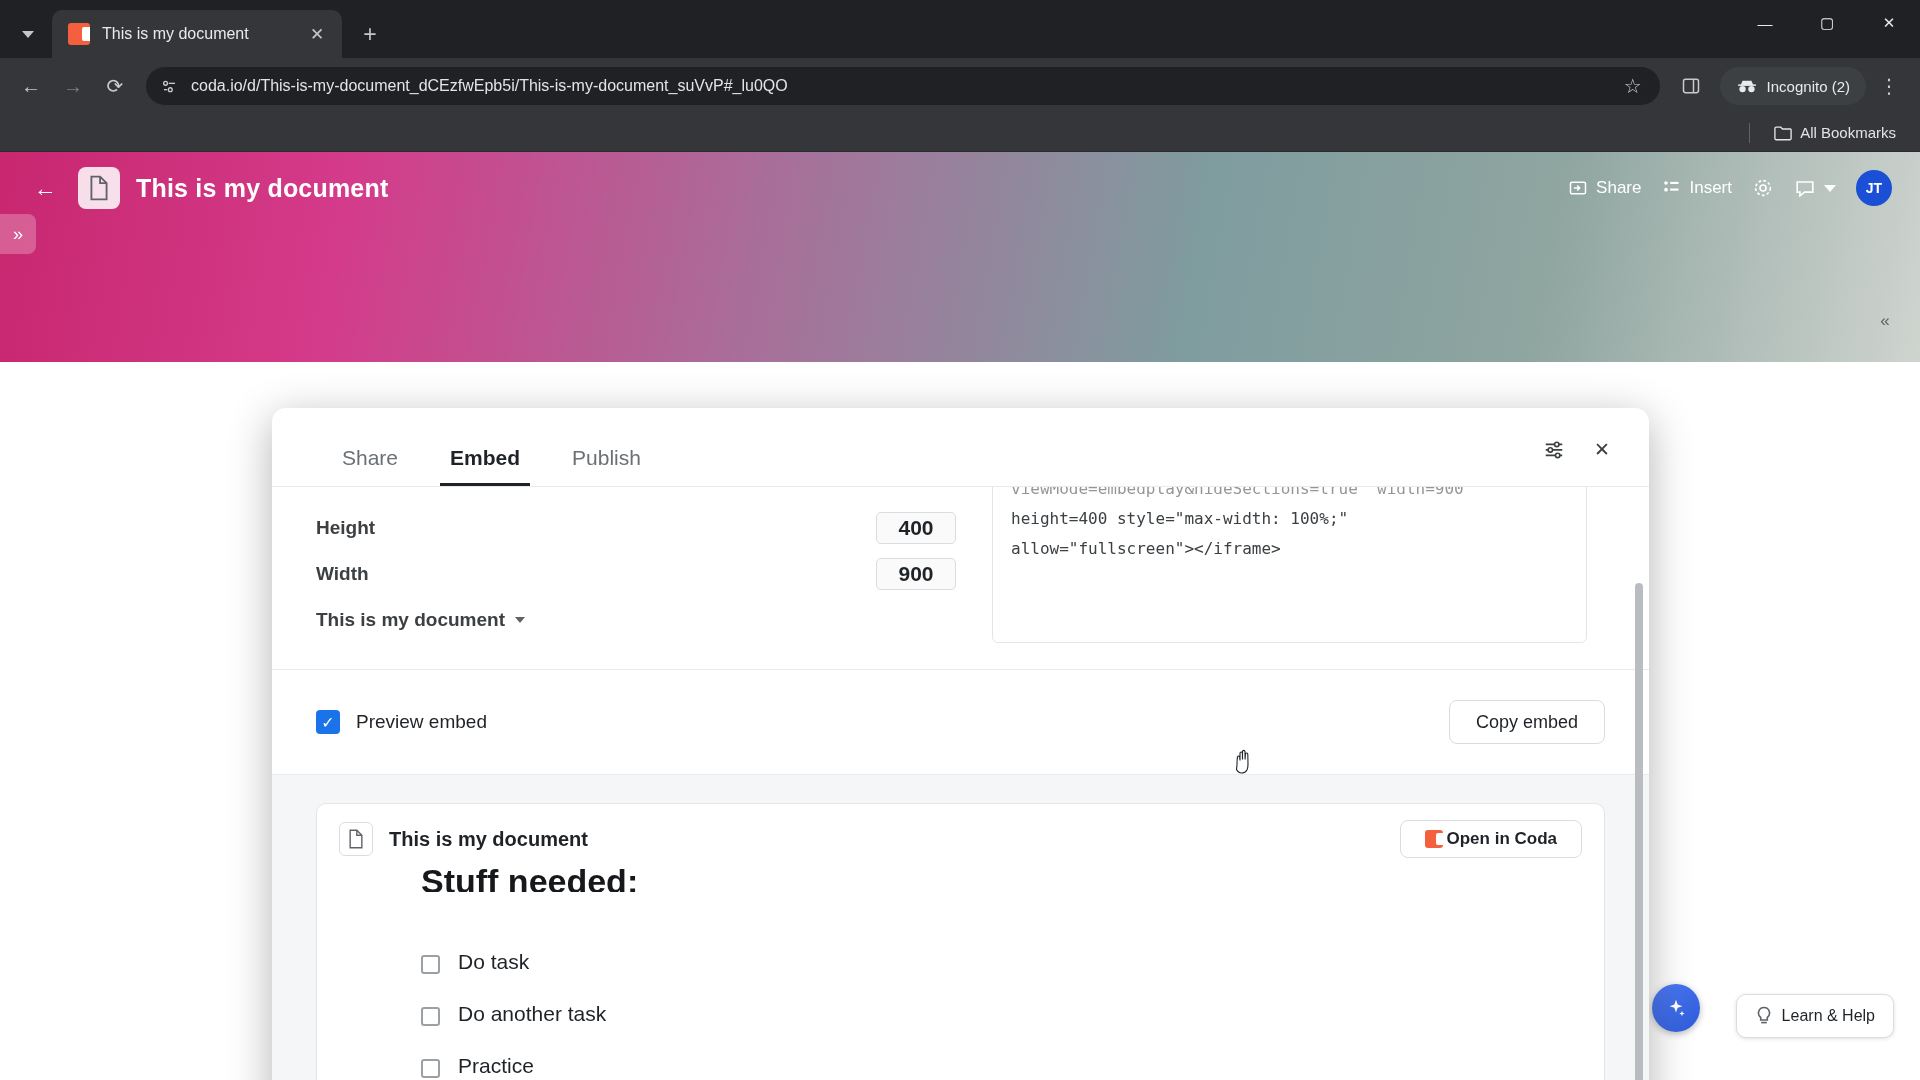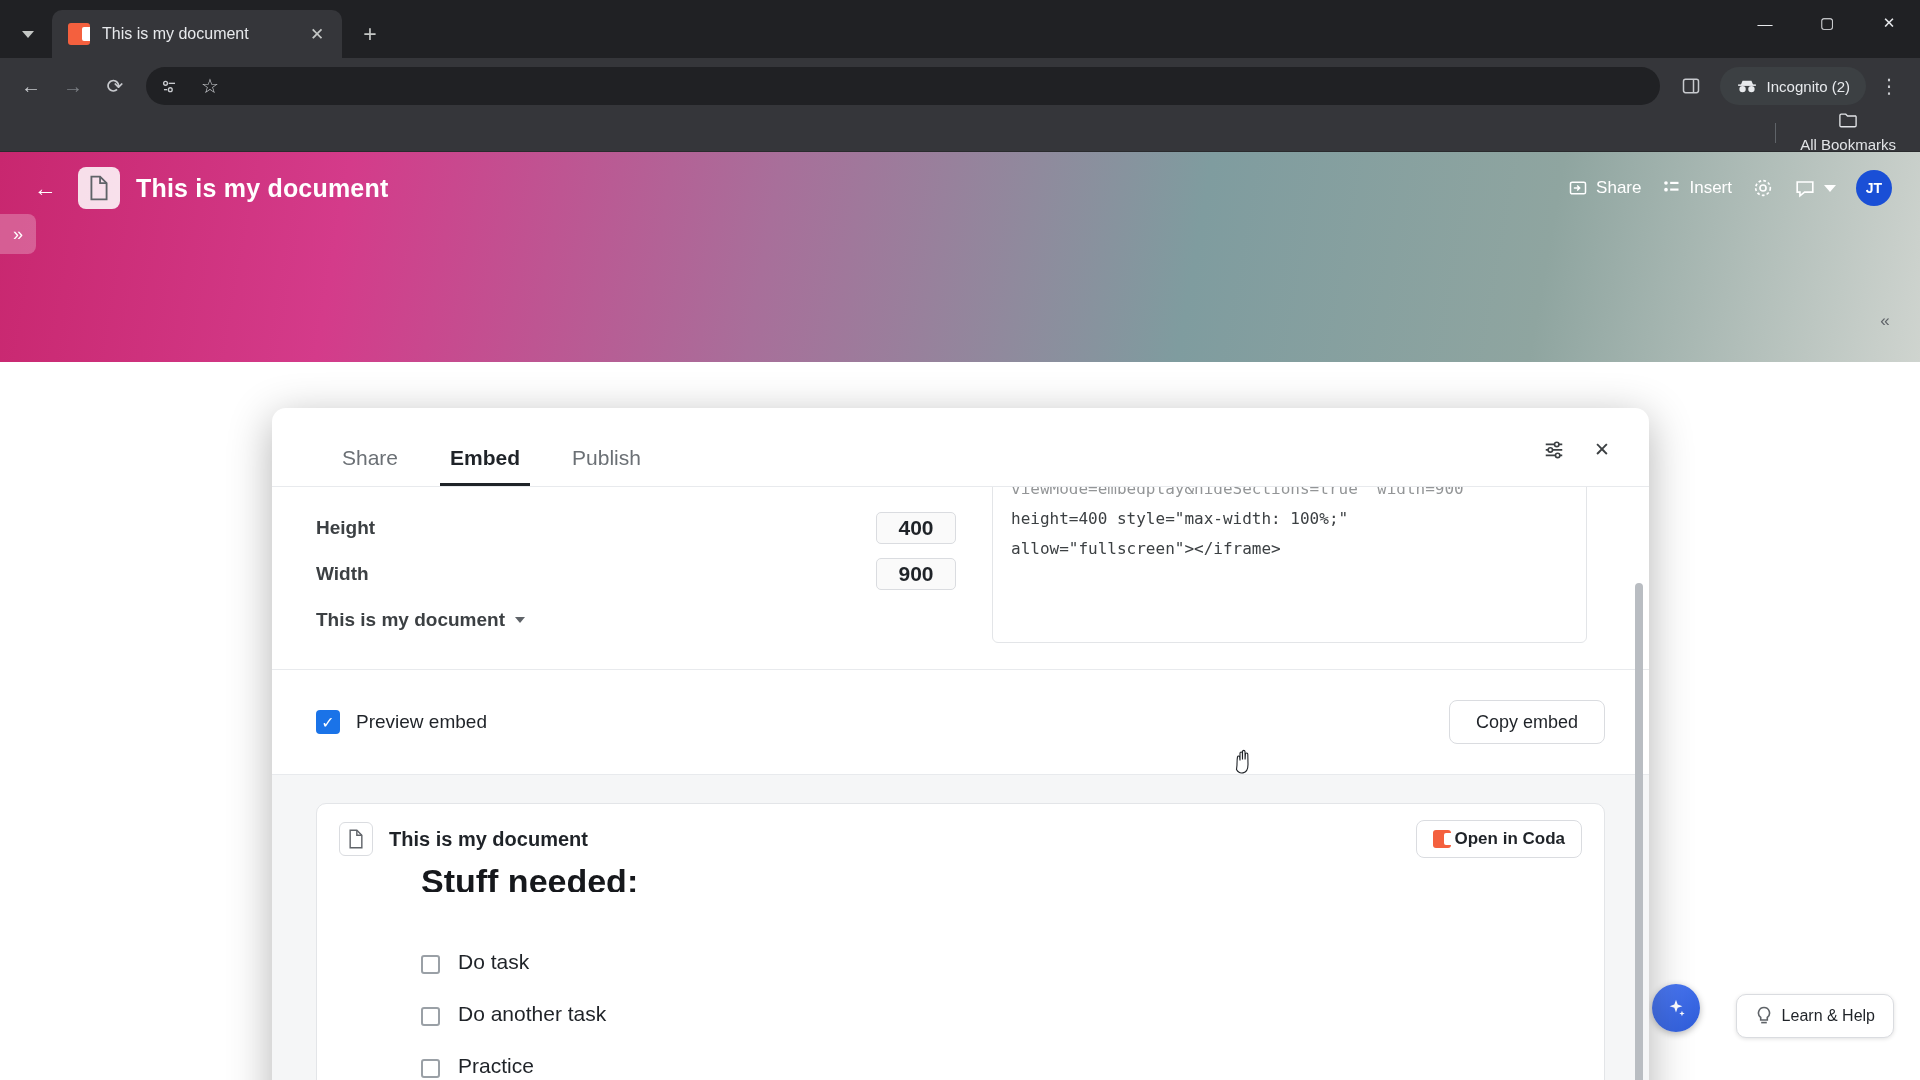--- a/index.html
+++ b/index.html
@@ -79,21 +79,21 @@
   }
   .incog-icon { width: 22px; height: 16px; position: relative; flex: none; }
 
   .bookmarkbar {
     height: 38px; background: #35363a; display: flex; align-items: center;
     justify-content: flex-end; padding-right: 16px; gap: 10px;
     border-bottom: 1px solid #2a2b2e;
   }
   .bm-sep { width: 1px; height: 20px; background: #5f6368; margin-right: 6px; }
   .bm-item { display: flex; align-items: center; gap: 8px; color: #e2e4e7;
-             font-size: 15px; padding: 5px 8px; border-radius: 6px; flex-direction: column; }
+             font-size: 15px; padding: 5px 8px; border-radius: 6px; }
 
   
   .page { position: absolute; left: 0; top: 152px; width: 1920px; height: 928px; background: #fff;
           overflow: hidden; }
   .doc-hero {
     position: absolute; left: 0; top: 0; width: 1920px; height: 210px;
     background: linear-gradient(100deg, #c8276f 0%, #d43b8a 18%, #a86f9a 40%, #7f9c9f 62%, #8fa5a0 80%, #cfd4cf 100%);
   }
   .doc-topbar {
     position: relative; height: 72px; display: flex; align-items: center;
@@ -208,21 +208,21 @@
     background: #fff; border: 1px solid #e3e5e8; border-radius: 10px; overflow: hidden;
     height: 100%;
   }
   .pc-head { display: flex; align-items: center; gap: 16px; padding: 16px 22px; }
   .pc-doc-icon {
     width: 34px; height: 34px; border: 1px solid #dadce0; border-radius: 6px;
     display: flex; align-items: center; justify-content: center;
   }
   .pc-title { font-size: 20px; font-weight: 700; color: #1f2328; }
   .pc-open {
-    margin-left: auto; height: 38px; padding: 0 16px; border: 1px solid #dadce0; border-radius: 8px;
+    margin-left: auto; height: 38px; padding: 0 24px; border: 1px solid #dadce0; border-radius: 8px;
     display: flex; align-items: center; gap: 4px; font-size: 17px; color: #1f2328; font-weight: 600;
   }
   .pc-open-ico { width: 18px; height: 18px; background: #f4603e; border-radius: 3px; position: relative; overflow: hidden; flex: none; }
   .pc-open-ico::after { content: ""; position: absolute; right: 0; top: 3px; width: 7px; height: 12px;
                         background: #fff; border-radius: 2px 0 0 2px; }
   .pc-body { padding: 0 22px; position: relative; }
   .pc-heading {
     font-size: 34px; font-weight: 800; color: #16181c; margin-left: 82px;
     margin-top: -12px; overflow: hidden; height: 30px;
   }
@@ -264,20 +264,21 @@
     <div class="tb-btn">←</div>
     <div class="tb-btn disabled">→</div>
     <div class="tb-btn">⟳</div>
     <div class="omnibox">
       <svg width="19" height="19" viewBox="0 0 24 24">
         <circle cx="7" cy="8" r="2.4" fill="none" stroke="#c8cace" stroke-width="1.7"></circle>
         <line x1="11" y1="8" x2="19" y2="8" stroke="#c8cace" stroke-width="1.7"></line>
         <circle cx="13" cy="16" r="2.4" fill="none" stroke="#c8cace" stroke-width="1.7"></circle>
         <line x1="5" y1="16" x2="9" y2="16" stroke="#c8cace" stroke-width="1.7"></line>
       </svg>
+      <div class="omni-url">coda.io/d/This-is-my-document_dCEzfwEpb5i/This-is-my-document_suVvP#_lu0QO</div>
       <div class="omni-right">
         <div class="tb-btn">☆</div>
       </div>
     </div>
     <div class="tb-btn">
       <svg width="20" height="20" viewBox="0 0 24 24">
         <rect x="3" y="4" width="18" height="16" rx="2.5" fill="none" stroke="#c8cace" stroke-width="1.8"></rect>
         <line x1="15" y1="4" x2="15" y2="20" stroke="#c8cace" stroke-width="1.8"></line>
       </svg>
     </div>

